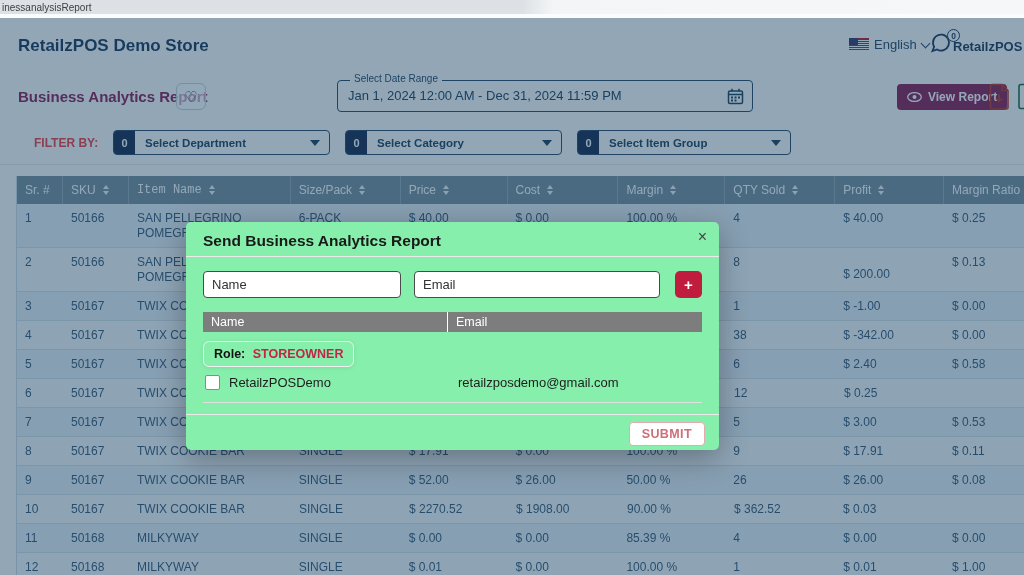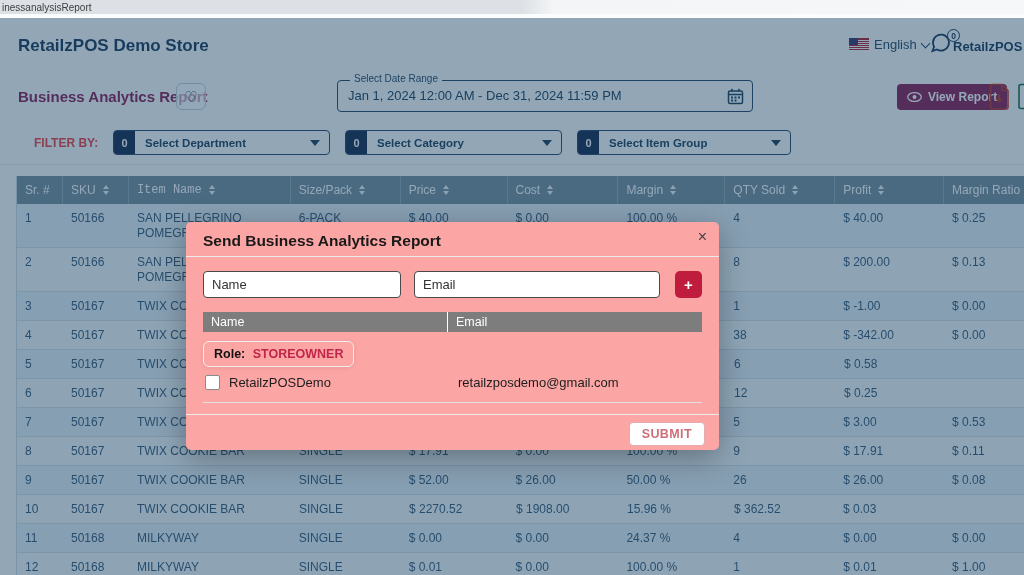--- a/index.html
+++ b/index.html
@@ -67,21 +67,21 @@
   .tr.tall { height:44px; }
   .tr:nth-child(odd) { background:#e9f1f6; }
   .tr:nth-child(even) { background:#f6fafc; }
   .td { padding-left:8px; font-size:12px; color:#3b5b79; display:flex; align-items:center;
     overflow:hidden; line-height:1.25; }
   .tr.tall .td { align-items:flex-start; padding-top:7px; }
 
   
   .backdrop { position:absolute; left:0; top:18px; width:1024px; height:557px;
     background:rgba(16,60,95,0.45); z-index:40; }
-  .modal { position:absolute; left:186px; top:222px; width:533px; height:228px; background:#fca5a5;
+  .modal { position:absolute; left:186px; top:222px; width:533px; height:228px; background:#86efac;
     border-radius:5px; box-shadow:0 8px 30px rgba(0,0,0,.3); z-index:60; }
   .modal-title { position:absolute; left:17px; top:10px; font-size:15.5px; font-weight:bold; color:#191919; }
   .modal-close { position:absolute; right:12px; top:6px; font-size:16px; color:#444; background:none; border:none;
     font-family:"Liberation Sans",sans-serif; cursor:default; }
   .modal-divider { position:absolute; left:0; top:34px; width:100%; border-top:1px solid #ebebeb; }
   .m-input { position:absolute; top:49px; height:27px; border:1.5px solid #4a4a4a; border-radius:4px;
     font-size:13px; color:#111; padding:0 8px; font-family:"Liberation Sans",sans-serif; }
   .m-input::placeholder { color:#333; opacity:1; }
   .name-input { left:17px; width:198px; }
   .email-input { left:228px; width:246px; }
@@ -286,21 +286,21 @@
       </div>
       <div class="tr tall">
         <div class="td" style="width: 46px;">2</div>
         <div class="td" style="width: 66px;">50166</div>
         <div class="td" style="width: 162px;">SAN PELLEGRINO POMEGRA</div>
         <div class="td" style="width: 110px;"></div>
         <div class="td" style="width: 107px;"></div>
         <div class="td" style="width: 111px;"></div>
         <div class="td" style="width: 107px;"></div>
         <div class="td" style="width: 110px;">8</div>
-        <div class="td" style="width: 109px;">$ 200.00</div>
+        <div class="td" style="width: 109px; margin-top: 12px;">$ 200.00</div>
         <div class="td" style="width: 112px;">$ 0.13</div>
       </div>
       <div class="tr">
         <div class="td" style="width: 46px;">3</div>
         <div class="td" style="width: 66px;">50167</div>
         <div class="td" style="width: 162px;">TWIX COOKIE BAR</div>
         <div class="td" style="width: 110px;"></div>
         <div class="td" style="width: 107px;"></div>
         <div class="td" style="width: 111px;"></div>
         <div class="td" style="width: 107px;"></div>
@@ -322,20 +322,21 @@
       </div>
       <div class="tr">
         <div class="td" style="width: 46px;">5</div>
         <div class="td" style="width: 66px;">50167</div>
         <div class="td" style="width: 162px;">TWIX COOKIE BAR</div>
         <div class="td" style="width: 110px;"></div>
         <div class="td" style="width: 107px;"></div>
         <div class="td" style="width: 111px;"></div>
         <div class="td" style="width: 107px;"></div>
         <div class="td" style="width: 110px;">6</div>
+        <div class="td" style="width: 109px;">$ 2.40</div>
         <div class="td" style="width: 112px;">$ 0.58</div>
       </div>
       <div class="tr">
         <div class="td" style="width: 46px;">6</div>
         <div class="td" style="width: 66px;">50167</div>
         <div class="td" style="width: 162px;">TWIX COOKIE BAR</div>
         <div class="td" style="width: 110px;"></div>
         <div class="td" style="width: 107px;"></div>
         <div class="td" style="width: 111px;"></div>
         <div class="td" style="width: 107px;"></div>
@@ -378,32 +379,32 @@
         <div class="td" style="width: 109px;">$ 26.00</div>
         <div class="td" style="width: 112px;">$ 0.08</div>
       </div>
       <div class="tr">
         <div class="td" style="width: 46px;">10</div>
         <div class="td" style="width: 66px;">50167</div>
         <div class="td" style="width: 162px;">TWIX COOKIE BAR</div>
         <div class="td" style="width: 110px;">SINGLE</div>
         <div class="td" style="width: 107px;">$ 2270.52</div>
         <div class="td" style="width: 111px;">$ 1908.00</div>
-        <div class="td" style="width: 107px;">15.96 %</div>
+        <div class="td" style="width: 107px;">90.00 %</div>
         <div class="td" style="width: 109px;">$ 362.52</div>
         <div class="td" style="width: 112px;">$ 0.03</div>
       </div>
       <div class="tr">
         <div class="td" style="width: 46px;">11</div>
         <div class="td" style="width: 66px;">50168</div>
         <div class="td" style="width: 162px;">MILKYWAY</div>
         <div class="td" style="width: 110px;">SINGLE</div>
         <div class="td" style="width: 107px;">$ 0.00</div>
         <div class="td" style="width: 111px;">$ 0.00</div>
-        <div class="td" style="width: 107px;">24.37 %</div>
+        <div class="td" style="width: 107px;">85.39 %</div>
         <div class="td" style="width: 110px;">4</div>
         <div class="td" style="width: 109px;">$ 0.00</div>
         <div class="td" style="width: 112px;">$ 0.00</div>
       </div>
       <div class="tr">
         <div class="td" style="width: 46px;">12</div>
         <div class="td" style="width: 66px;">50168</div>
         <div class="td" style="width: 162px;">MILKYWAY</div>
         <div class="td" style="width: 110px;">SINGLE</div>
         <div class="td" style="width: 107px;">$ 0.01</div>

